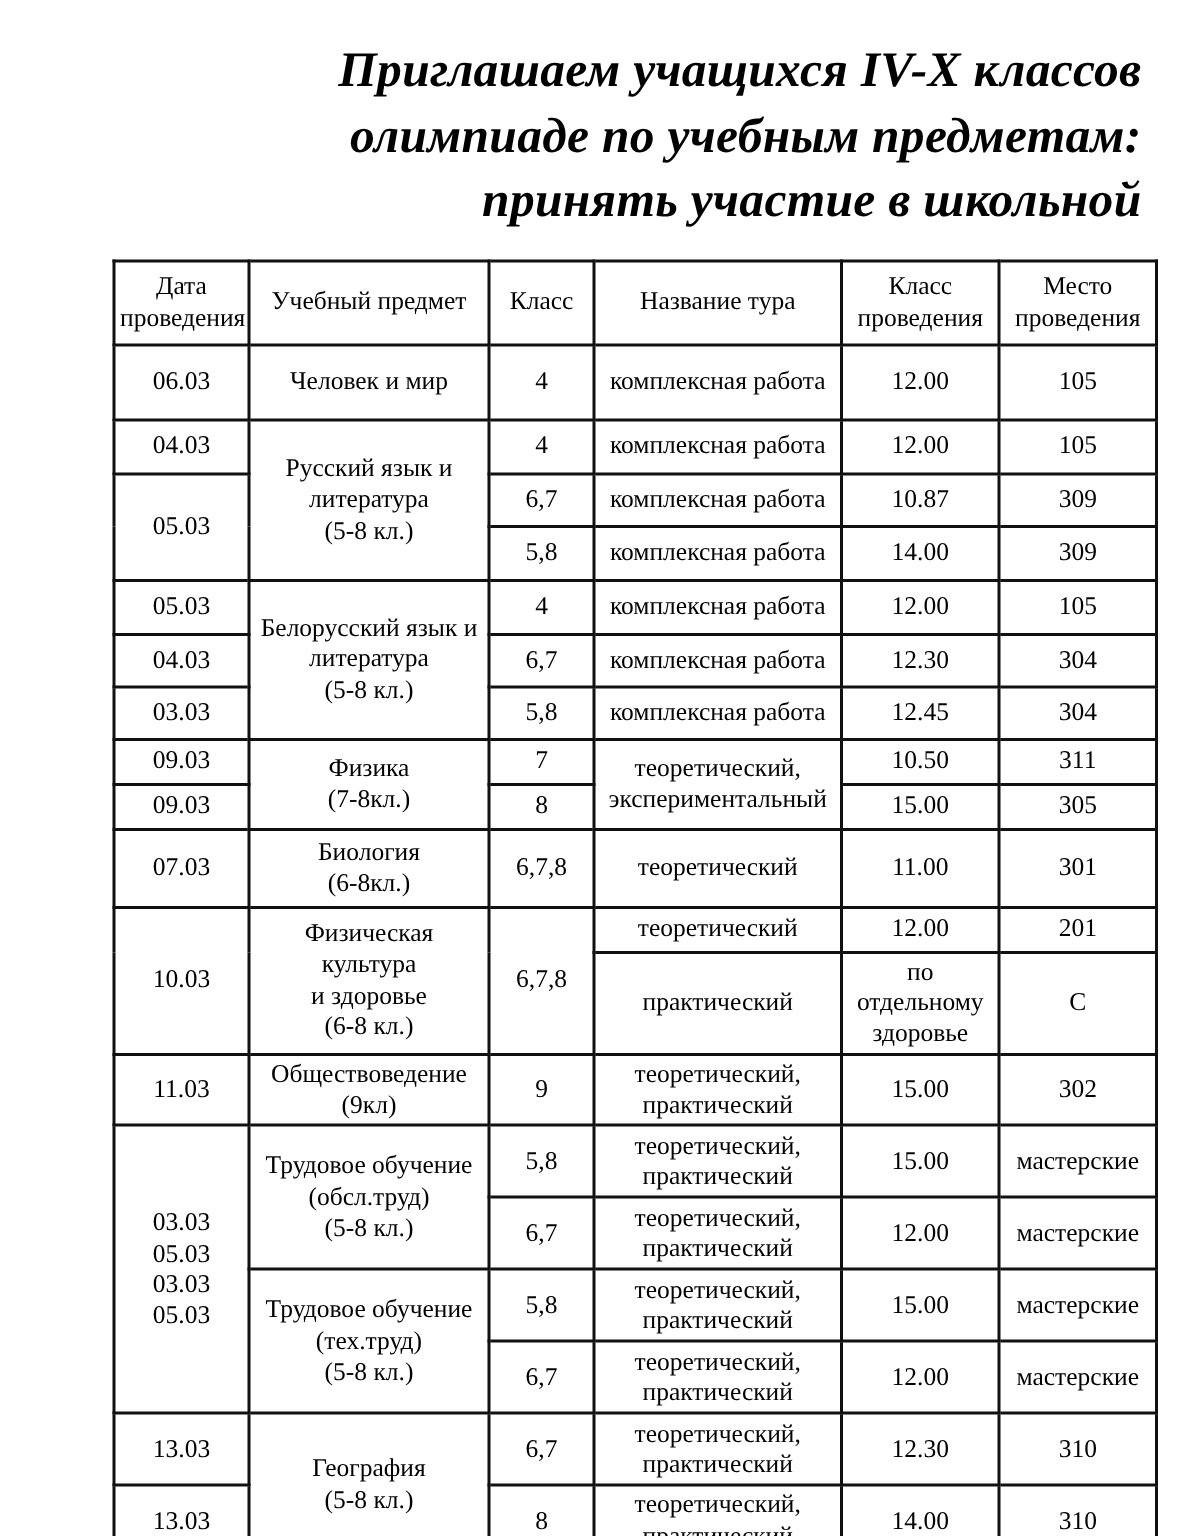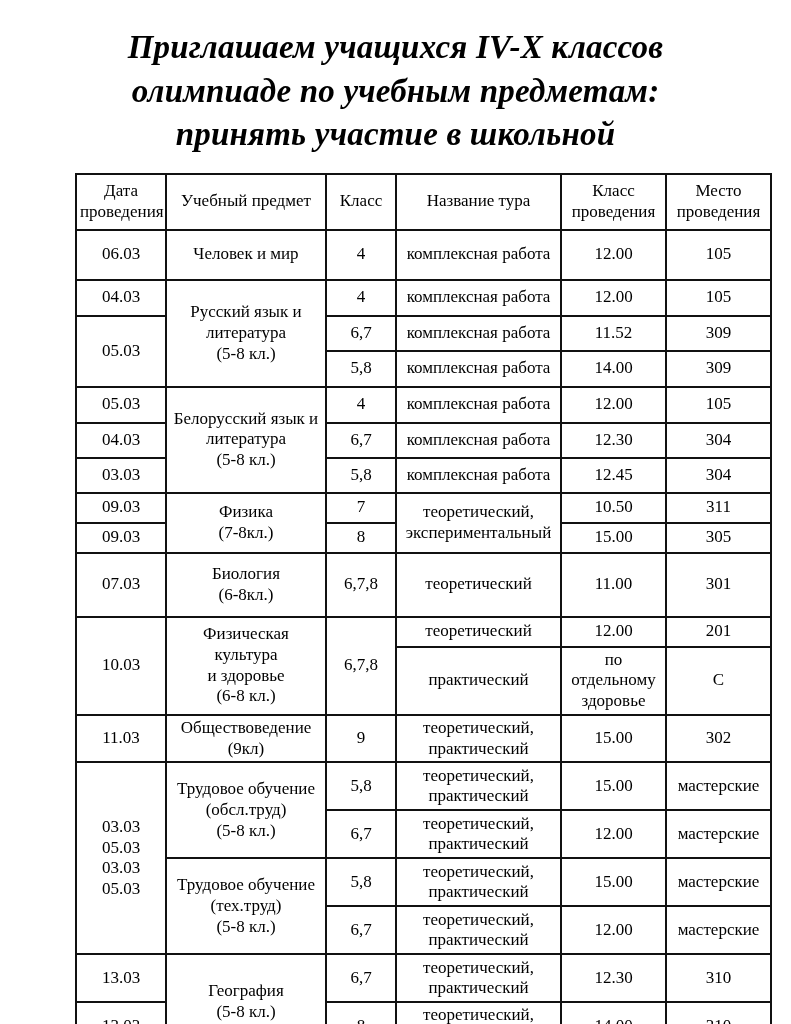--- a/index.html
+++ b/index.html
@@ -5,21 +5,21 @@
   html, body {
     margin: 0; padding: 0;
     width: 791px; height: 1024px;
     background: #ffffff;
     color: #000000;
     font-family: "Liberation Serif", serif;
     overflow: hidden;
   }
   .title-block {
     margin: 26px 30px 16px 30px;
-    text-align: center;
+    text-align: right;
   }
   .title-line {
     font-size: 33px;
     font-weight: bold;
     font-style: italic;
     line-height: 1.32;
     white-space: nowrap;
     letter-spacing: 0.2px;
   }
   table.schedule {
@@ -94,21 +94,21 @@
 (5-8 кл.)</td>
     <td>4</td>
     <td>комплексная работа</td>
     <td>12.00</td>
     <td>105</td>
   </tr>
   <tr style="height:35px">
     <td rowspan="2" class="va-top">05.03</td>
     <td>6,7</td>
     <td>комплексная работа</td>
-    <td>11.52</td>
+    <td>10.87</td>
     <td>309</td>
   </tr>
   <tr style="height:36px">
     <td>5,8</td>
     <td>комплексная работа</td>
     <td>14.00</td>
     <td>309</td>
   </tr>
 
   <tr style="height:36px">
@@ -146,21 +146,21 @@
     <td>10.50</td>
     <td>311</td>
   </tr>
   <tr style="height:30px">
     <td>09.03</td>
     <td>8</td>
     <td>15.00</td>
     <td>305</td>
   </tr>
 
-  <tr style="height:64px">
+  <tr style="height:52px">
     <td>07.03</td>
     <td>Биология
 (6-8кл.)</td>
     <td>6,7,8</td>
     <td>теоретический</td>
     <td class="va-top">11.00</td>
     <td>301</td>
   </tr>
 
   <tr style="height:30px">

